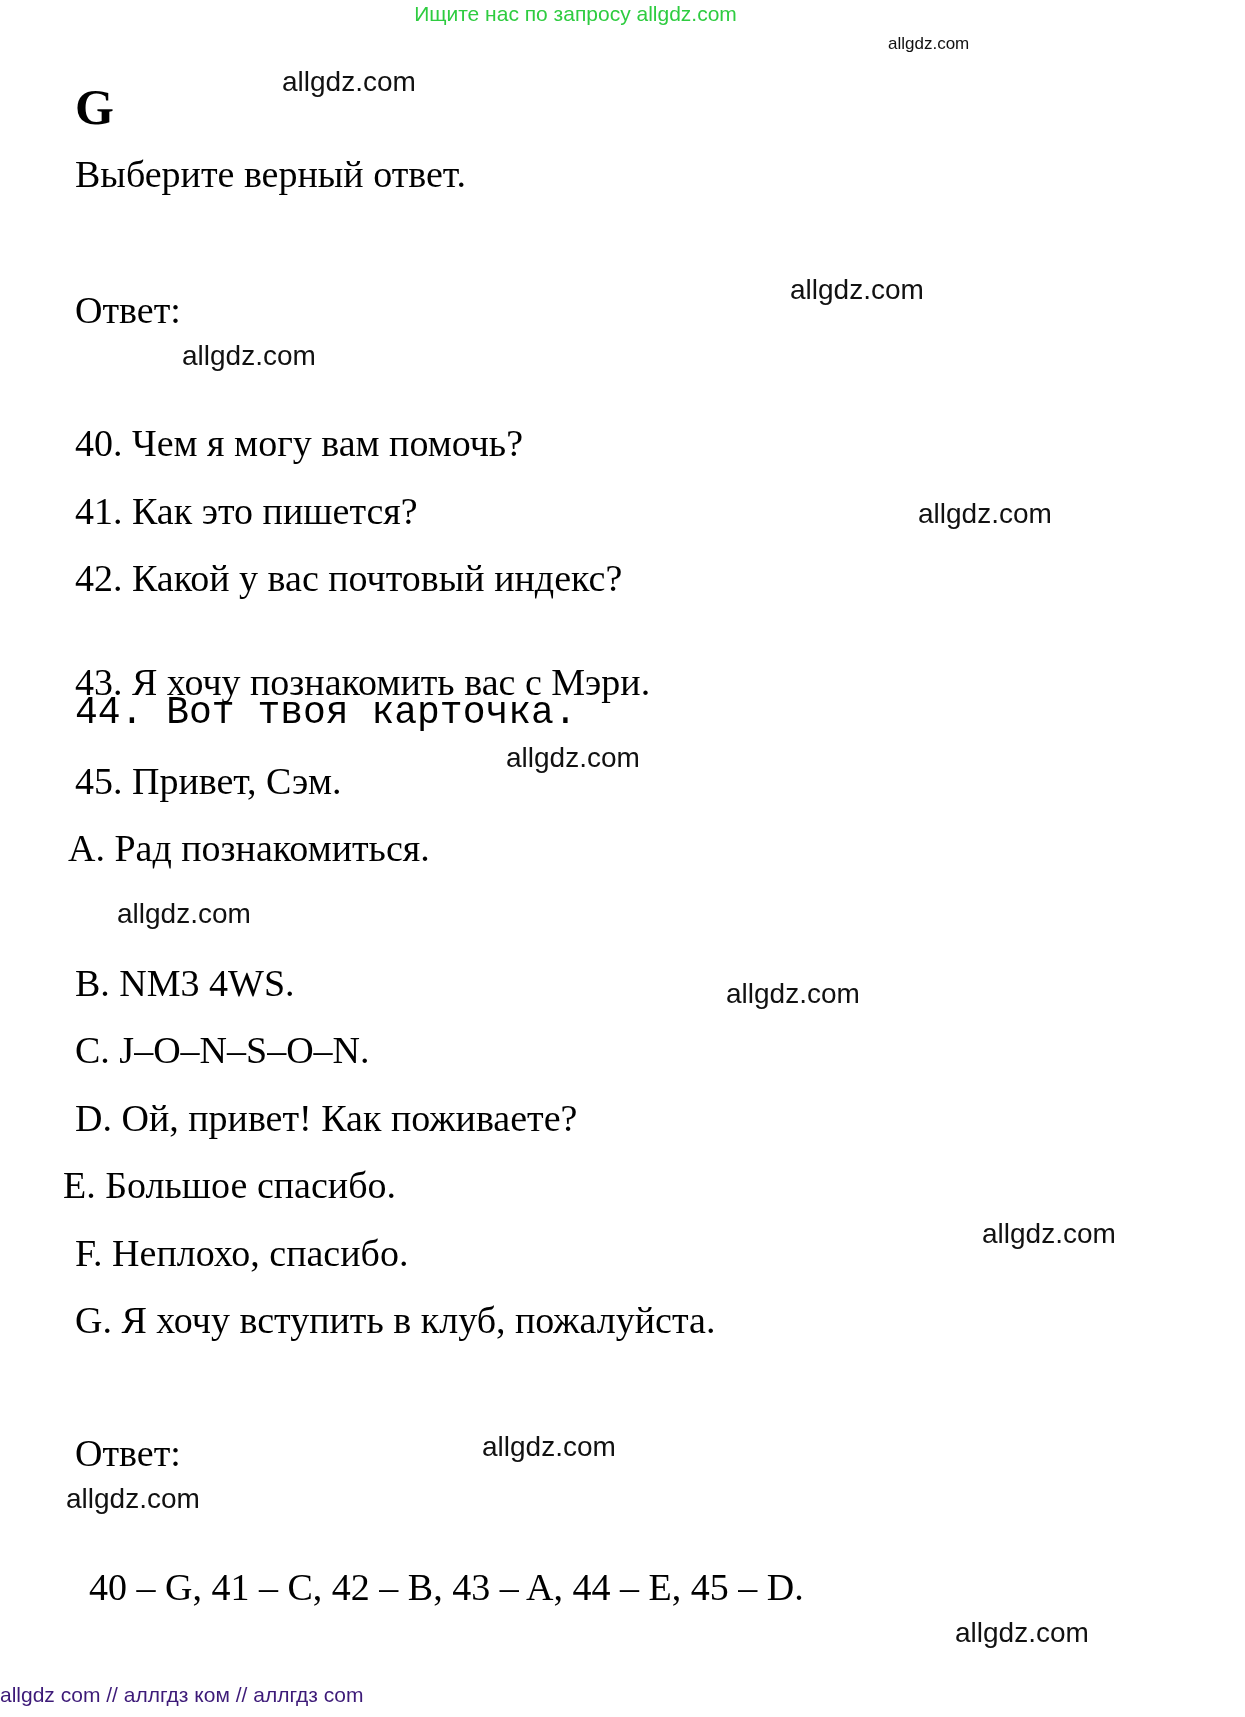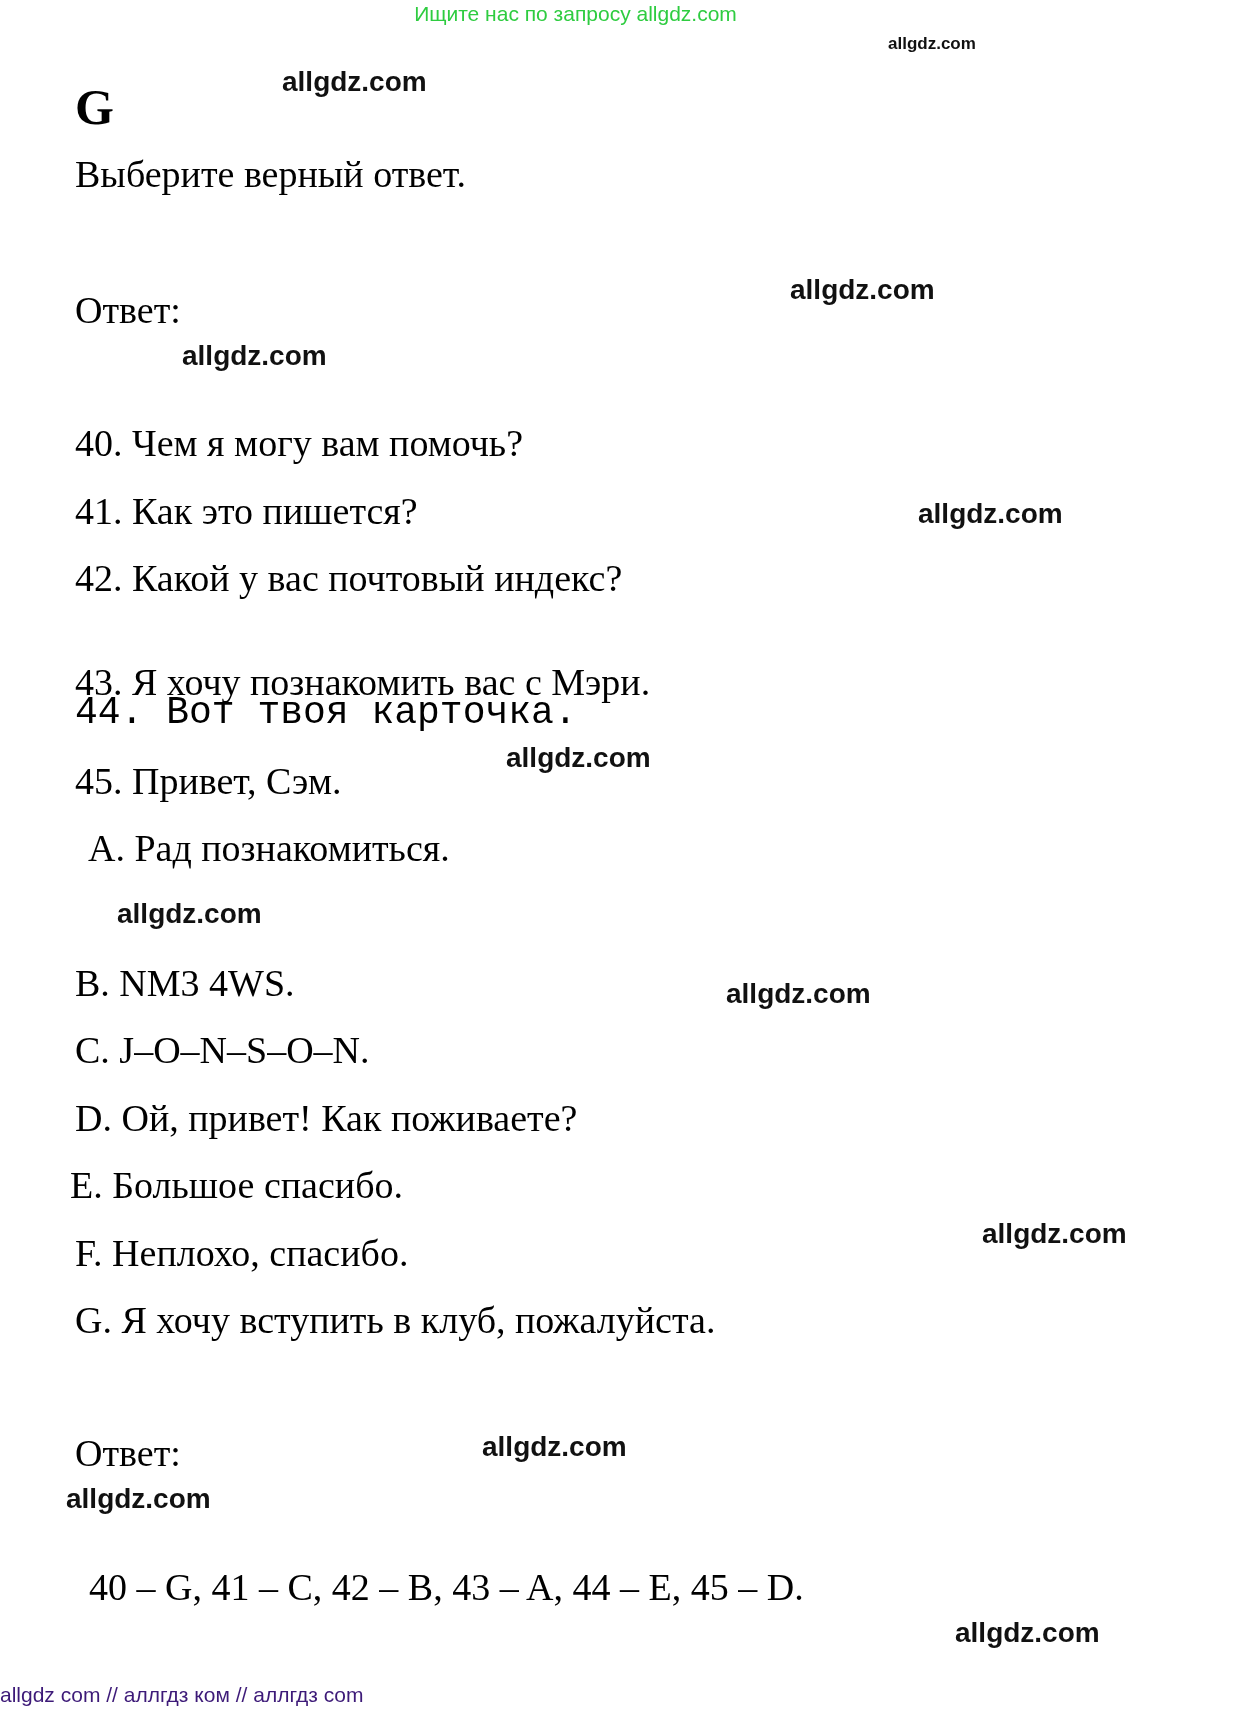--- a/index.html
+++ b/index.html
@@ -1,18 +1,18 @@
 <!DOCTYPE html>
 <html><head>
 <meta charset="utf-8">
 <style>
   html,body{margin:0;padding:0;background:#fff;}
   body{width:1245px;height:1717px;position:relative;overflow:hidden;}
   .serif{font-family:"Liberation Serif","DejaVu Serif",serif;color:#000;position:absolute;white-space:nowrap;}
-  .wm{font-family:"Liberation Sans","DejaVu Sans",sans-serif;color:#111;position:absolute;white-space:nowrap;font-size:28px;font-weight:bold;}
+  .wm{font-family:"Liberation Sans","DejaVu Sans",sans-serif;color:#111;position:absolute;white-space:nowrap;font-size:28px;}
   .line{font-size:38px;line-height:60px;}
   .top-banner{font-family:"Liberation Sans","DejaVu Sans",sans-serif;position:absolute;top:2px;left:0;width:1151px;text-align:center;font-size:21px;color:#2ecc40;}
   .bottom-banner{font-family:"Liberation Sans","DejaVu Sans",sans-serif;position:absolute;top:1683px;left:0;width:1245px;text-align:left;font-size:21px;color:#3d1a78;}
 </style>
 </head>
 <body>
 
 <div class="top-banner">Ищите нас по запросу allgdz.com</div>
 
 <div class="wm" style="left:888px;top:34px;font-size:17px;">allgdz.com</div>
@@ -30,25 +30,25 @@
   <div class="serif line" style="left:75px;top:481px;">41. Как это пишется?</div>
   <div class="serif line" style="left:75px;top:548px;">42. Какой у вас почтовый индекс?</div>
   <div class="serif line" style="left:75px;top:652px;">43. Я хочу познакомить вас с Мэри.</div>
   <div class="serif line" style="left:75px;top:683px;font-family:Liberation Mono, monospace;">44. Вот твоя карточка.</div>
   <div class="serif line" style="left:75px;top:751px;text-align:center;">45. Привет, Сэм.</div>
 </div>
 <div class="wm" style="left:918px;top:498px;">allgdz.com</div>
 <div class="wm" style="left:506px;top:742px;">allgdz.com</div>
 
 <div>
-  <div class="serif line" style="left:88px;top:818px;">A. Рад познакомиться.</div>
+  <div class="serif line" style="left:68px;top:818px;">A. Рад познакомиться.</div>
   <div class="serif line" style="left:75px;top:953px;">B. NM3 4WS.</div>
   <div class="serif line" style="left:75px;top:1020px;">C. J–O–N–S–O–N.</div>
   <div class="serif line" style="left:75px;top:1088px;">D. Ой, привет! Как поживаете?</div>
-  <div class="serif line" style="left:70px;top:1155px;">E. Большое спасибо.</div>
+  <div class="serif line" style="left:63px;top:1155px;">E. Большое спасибо.</div>
   <div class="serif line" style="left:75px;top:1223px;">F. Неплохо, спасибо.</div>
   <div class="serif line" style="left:75px;top:1290px;">G. Я хочу вступить в клуб, пожалуйста.</div>
 </div>
 <div class="wm" style="left:117px;top:898px;">allgdz.com</div>
 <div class="wm" style="left:726px;top:978px;">allgdz.com</div>
 <div class="wm" style="left:982px;top:1218px;">allgdz.com</div>
 
 <div class="serif line" style="left:75px;top:1423px;">Ответ:</div>
 <div class="wm" style="left:482px;top:1431px;">allgdz.com</div>
 <div class="wm" style="left:66px;top:1483px;">allgdz.com</div>

